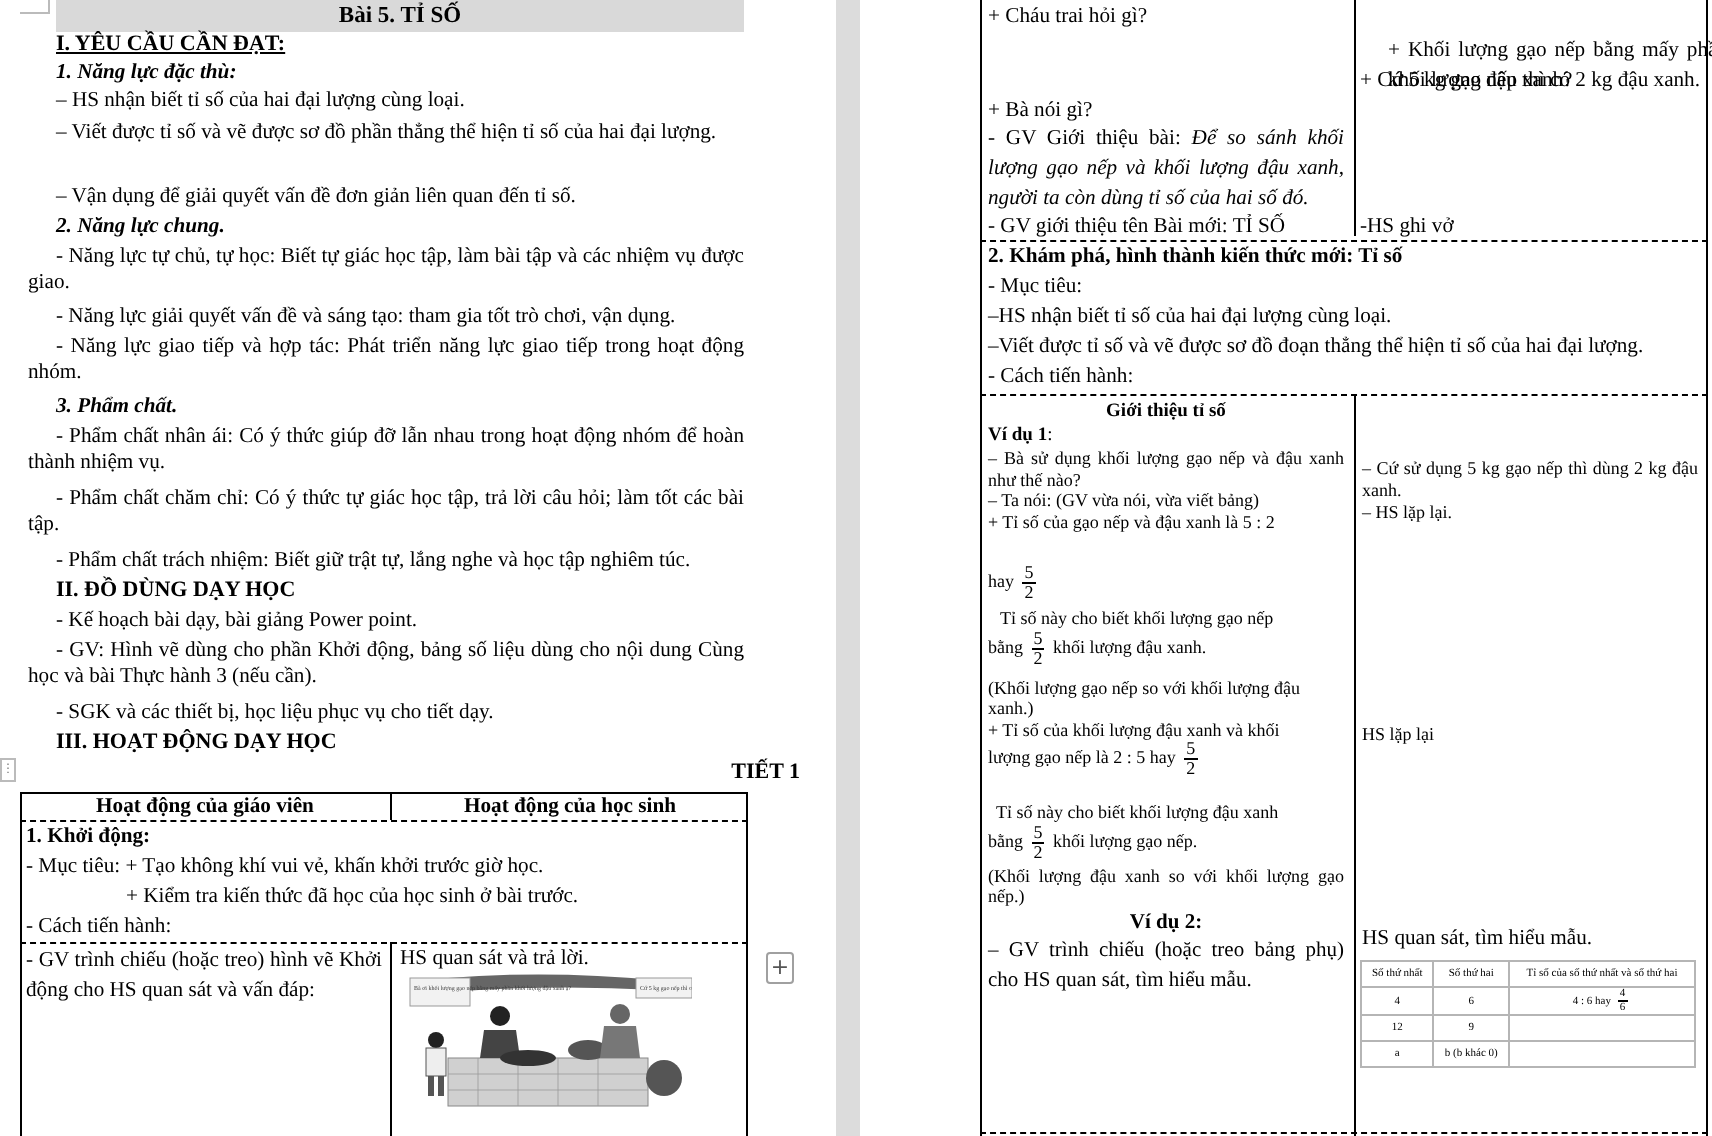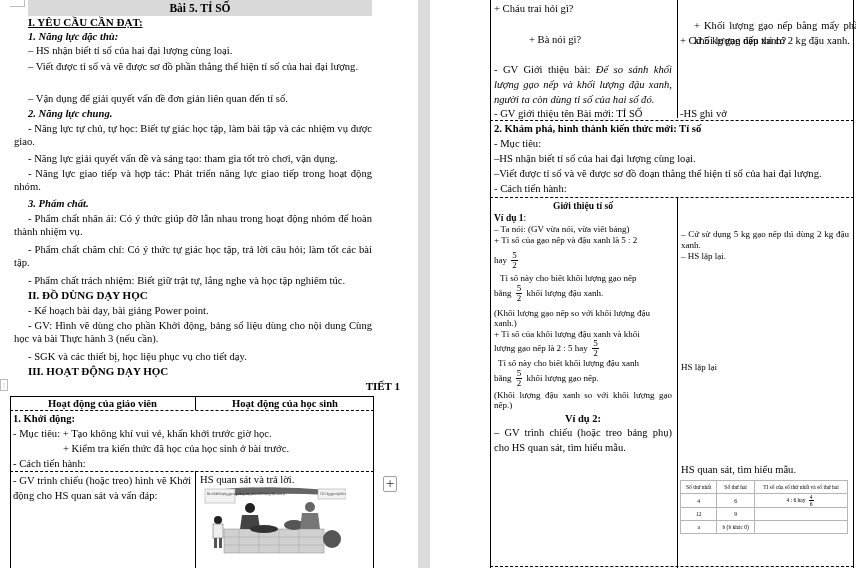--- a/index.html
+++ b/index.html
@@ -140,54 +140,55 @@
 <div class="plus-btn">+</div>
 
 <div class="gutter"></div>
 
 <div class="page" id="page-right">
   <div class="table-box" style="left:60px;top:-2px;width:364px;height:577px;"></div>
   <div class="vline" style="left:247px;top:0;height:118px;"></div>
 
   <div class="t" style="left:64px;top:2px;">+ Cháu trai hỏi gì?</div>
   <div class="t just" style="left:264px;top:2px;width:170px;white-space:normal;line-height:15px;margin-top:16px;">+ Khối lượng gạo nếp bằng mấy phần khối lượng đậu xanh?</div>
-  <div class="t" style="left:64px;top:33px;margin-left:35px;">+ Bà nói gì?</div>
+  <div class="t" style="left:64px;top:49px;">+ Bà nói gì?</div>
   <div class="t just" style="left:250px;top:33px;width:170px;white-space:normal;line-height:15px;">+ Cứ 5 kg gạo nếp thì có 2 kg đậu xanh.</div>
 
   <div class="t just" style="left:64px;top:62px;width:178px;white-space:normal;line-height:15px;">
     <span>- GV Giới thiệu bài: </span><span class="i">Để so sánh khối lượng gạo nếp và khối lượng đậu xanh, người ta còn dùng tỉ số của hai số đó.</span>
   </div>
   <div class="t" style="left:64px;top:107px;">- GV giới thiệu tên Bài mới: TỈ SỐ</div>
   <div class="t" style="left:250px;top:107px;">-HS ghi vở</div>
   <div class="dline" style="left:60px;top:120px;width:364px;"></div>
 
   <div class="t b" style="left:64px;top:122px;">2. Khám phá, hình thành kiến thức mới: Tỉ số</div>
   <div class="t" style="left:64px;top:137px;">- Mục tiêu:</div>
   <div class="t" style="left:64px;top:152px;">–HS nhận biết tỉ số của hai đại lượng cùng loại.</div>
   <div class="t" style="left:64px;top:167px;">–Viết được tỉ số và vẽ được sơ đồ đoạn thẳng thể hiện tỉ số của hai đại lượng.</div>
   <div class="t" style="left:64px;top:182px;">- Cách tiến hành:</div>
   <div class="dline" style="left:60px;top:197px;width:364px;"></div>
   <div class="vline" style="left:247px;top:197px;height:371px;"></div>
 
   <div style="position:absolute;left:64px;top:200px;width:178px;font-size:9px;line-height:10.5px;">
     <div class="b" style="font-size:9.5px;line-height:12px;">Giới thiệu tỉ số</div>
     <div style="font-size:9.5px;line-height:12px;"><span class="b">Ví dụ 1</span><span>:</span></div>
+    <div class="just">– Bà sử dụng khối lượng gạo nếp và đậu xanh như thế nào?</div>
     <div>– Ta nói: (GV vừa nói, vừa viết bảng)</div>
     <div class="just">+ Tỉ số của gạo nếp và đậu xanh là 5 : 2</div>
-    <div style="margin-top:6px;"><span>hay</span>
+    <div style="margin-top:16px;"><span>hay</span>
       <span class="frac"><span class="num">5</span><span>2</span></span></div>
     <div class="just" style="text-indent:6px;margin-top:3px;">Tỉ số này cho biết khối lượng gạo nếp</div>
     <div><span>bằng</span>
       <span class="frac"><span class="num">5</span><span>2</span></span>
       <span>khối lượng đậu xanh.</span></div>
     <div style="margin-top:5px;">(Khối lượng gạo nếp so với khối lượng đậu xanh.)</div>
     <div class="just">+ Tỉ số của khối lượng đậu xanh và khối</div>
     <div><span>lượng gạo nếp là 2 : 5 hay</span>
       <span class="frac"><span class="num">5</span><span>2</span></span></div>
-    <div class="just" style="text-indent:4px;margin-top:0;">Tỉ số này cho biết khối lượng đậu xanh</div>
+    <div class="just" style="text-indent:4px;margin-top:12px;">Tỉ số này cho biết khối lượng đậu xanh</div>
     <div><span>bằng</span>
       <span class="frac"><span class="num">5</span><span>2</span></span>
       <span>khối lượng gạo nếp.</span></div>
     <div class="just" style="margin-top:2px;">(Khối lượng đậu xanh so với khối lượng gạo nếp.)</div>
     <div class="b" style="font-size:10.5px;line-height:13px;margin-top:1px;">Ví dụ 2:</div>
     <div class="just" style="font-size:10.5px;line-height:15px;">– GV trình chiếu (hoặc treo bảng phụ) cho HS quan sát, tìm hiểu mẫu.</div>
   </div>
 
   <div class="t just" style="left:251px;top:229px;width:168px;white-space:normal;font-size:9px;line-height:10.5px;">– Cứ sử dụng 5 kg gạo nếp thì dùng 2 kg đậu xanh.</div>
   <div class="t" style="left:251px;top:250px;font-size:9px;">– HS lặp lại.</div>

